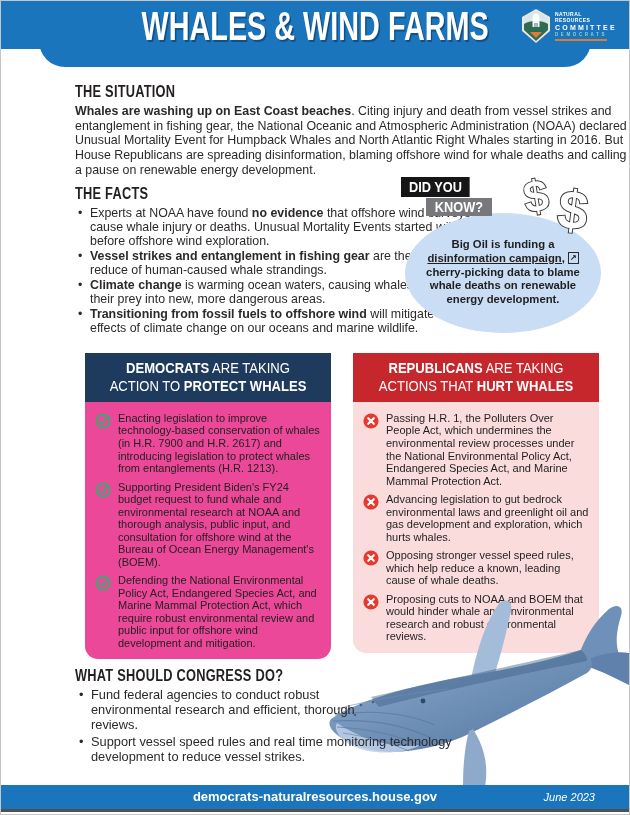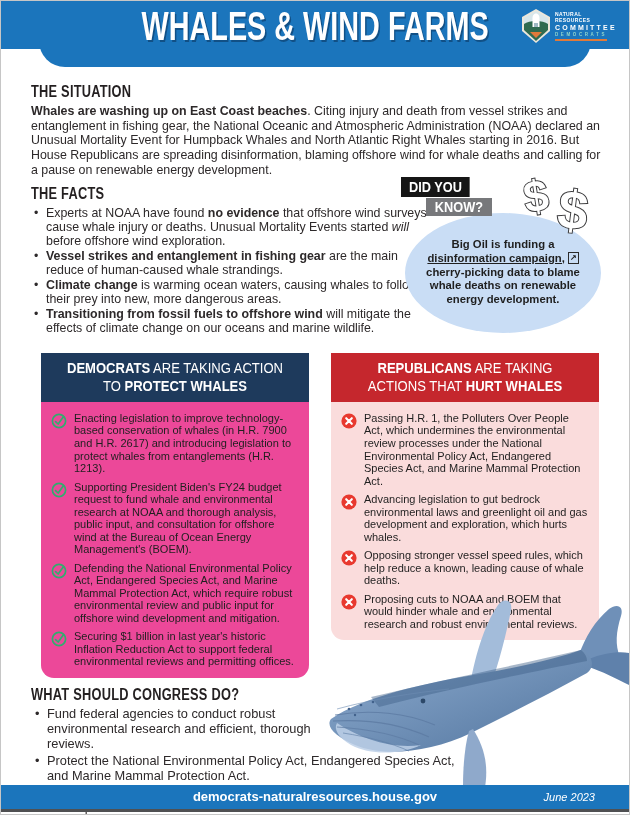--- a/index.html
+++ b/index.html
@@ -21,21 +21,21 @@
   }
   .page-title .cond-c { display:inline-block; transform:scaleX(0.72); transform-origin:center; white-space:nowrap; }
   .logo { position:absolute; top:7px; right:12px; display:flex; gap:4px; align-items:center; }
   .logo-text { width:62px; color:#fff; }
   .logo-l1 { font-size:5px; font-weight:700; letter-spacing:0.4px; }
   .logo-l2 { font-size:7px; font-weight:700; letter-spacing:2.2px; margin-top:1px; }
   .logo-l3 { font-size:4.5px; font-weight:700; letter-spacing:2.6px; color:#8fd3ca; margin-top:1px; }
   .logo-bar { width:52px; height:2.5px; background:#e07a3a; margin-top:2px; }
 
   
-  .content { position:relative; padding:8px 30px 0; }
+  .content { position:relative; padding:8px 30px 0;margin-left:44px; }
   h2.sec { font-size:16px; font-weight:800; color:#231f20; margin:8px 0 3px; }
   h2.sec .cond { display:inline-block; transform:scaleX(0.8); transform-origin:left center; letter-spacing:0.3px; white-space:nowrap; }
   .b { font-weight:800; }
   .i { font-style:italic; }
   .u { text-decoration:underline; }
   .ext { display:inline-block; font-size:8px; line-height:8px; border:1.2px solid #2b2b2b; padding:1px 1px; margin-left:3px; vertical-align:2px; font-weight:700; text-decoration:none; }
 
   .situation-p { width:570px; font-size:12.4px; line-height:1.18; color:#2d292a; }
 
   
@@ -174,27 +174,20 @@
               </li>
 
               <li>
                 <svg width="16" height="16" viewBox="0 0 16 16">
                   <circle cx="8" cy="8" r="6.6" fill="none" stroke="#2fae6e" stroke-width="1.7"></circle>
                   <path d="M4.6 8.6 L7.2 11 L12.6 3.6" fill="none" stroke="#2fae6e" stroke-width="1.7" stroke-linecap="round" stroke-linejoin="round"></path>
                 </svg>
                 <span>Defending the National Environmental Policy Act, Endangered Species Act, and Marine Mammal Protection Act, which require robust environmental review and public input for offshore wind development and mitigation.</span>
               </li>
 
-              <li>
-                <svg width="16" height="16" viewBox="0 0 16 16">
-                  <circle cx="8" cy="8" r="6.6" fill="none" stroke="#2fae6e" stroke-width="1.7"></circle>
-                  <path d="M4.6 8.6 L7.2 11 L12.6 3.6" fill="none" stroke="#2fae6e" stroke-width="1.7" stroke-linecap="round" stroke-linejoin="round"></path>
-                </svg>
-                <span>Securing $1 billion in last year's historic Inflation Reduction Act to support federal environmental reviews and permitting offices.</span>
-              </li>
             </ul>
         </div>
       </div>
 
       <div class="col rep">
         <div class="col-header">
           <div class="cond"><span class="b">REPUBLICANS</span><span> ARE TAKING ACTIONS THAT </span><span class="b">HURT WHALES</span></div>
         </div>
         <div class="col-body">
           <ul class="col-list">
@@ -236,21 +229,20 @@
 
     </div>
 
     <section class="congress">
       <h2 class="sec"><span class="cond">WHAT SHOULD CONGRESS DO?</span></h2>
       <div class="whale-spacer"></div>
       <ul class="congress-list">
 
           <li><span>Fund federal agencies to conduct robust environmental research and efficient, thorough reviews.</span></li>
 
-          <li><span>Protect the National Environmental Policy Act, Endangered Species Act, and Marine Mammal Protection Act.</span></li>
 
           <li><span>Support vessel speed rules and real time monitoring technology development to reduce vessel strikes.</span></li>
         </ul>
     </section>
 
   </main>
 
   <svg class="whale" viewBox="0 0 302 190">
     <defs>
       <linearGradient id="wg" x1="0" y1="0" x2="1" y2="1">

